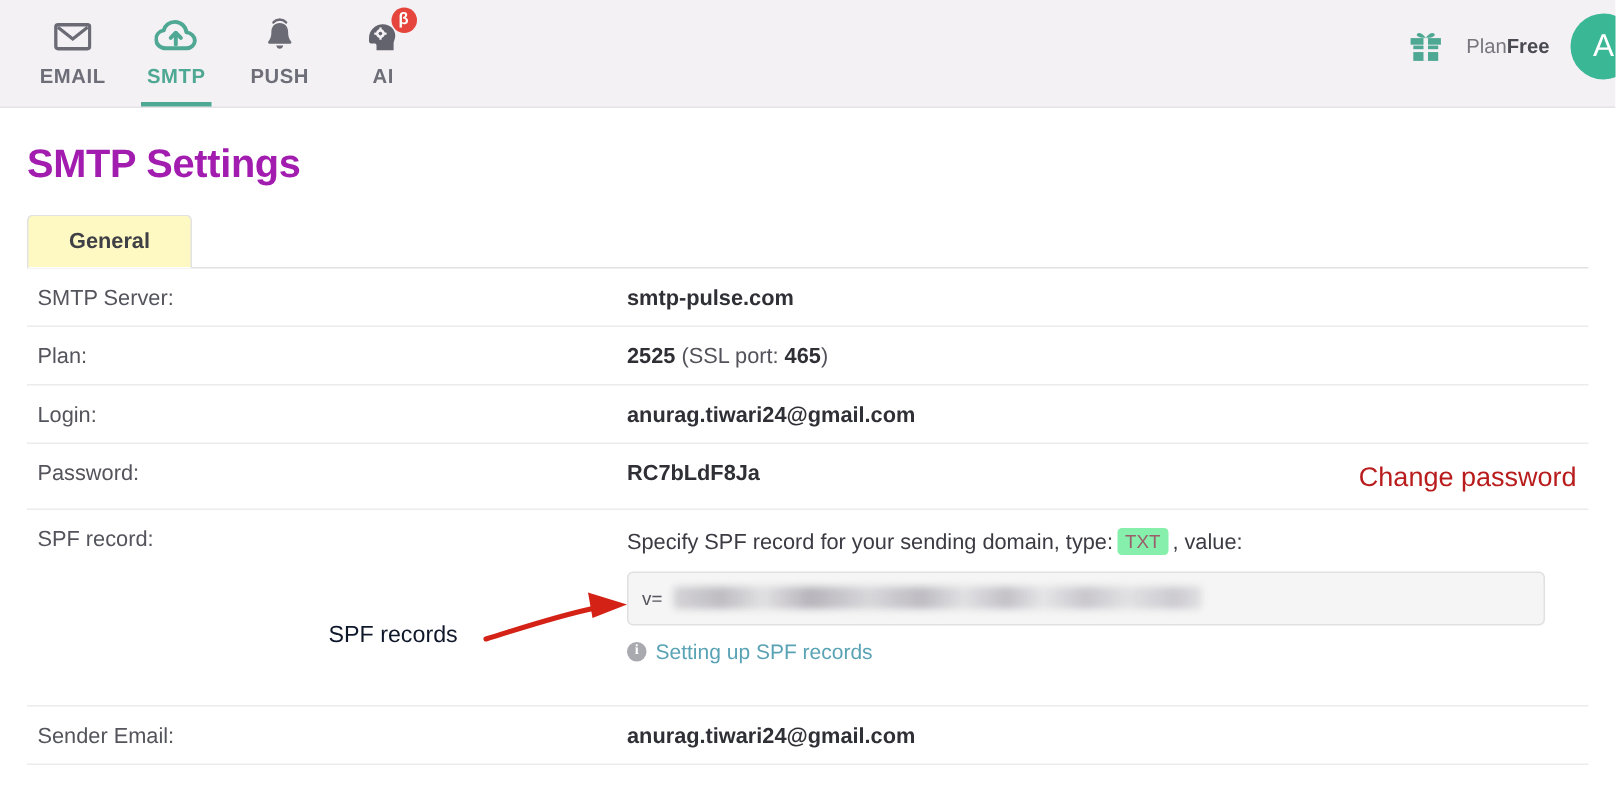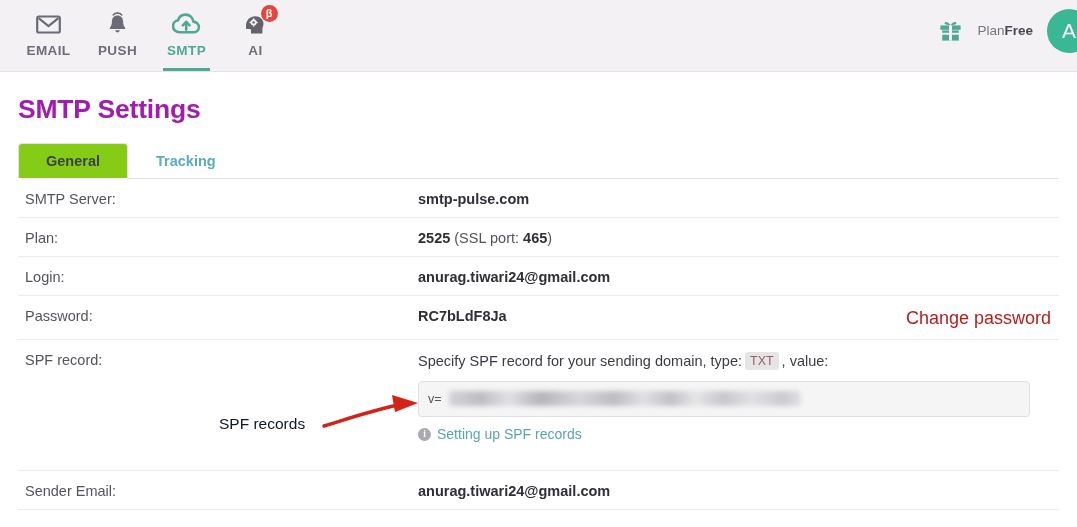--- a/index.html
+++ b/index.html
@@ -104,21 +104,21 @@
     display:flex; align-items:center;
     font-size:14.5px; font-weight:bold;
     color:#5bacbd;
     cursor:pointer;
     border:1px solid transparent;
     border-radius:4px 4px 0 0;
     position:relative;
   }
   .tab.active {
     color:#3f3f46;
-    background:#84cc16;
+    background:#fef9c3;
     border:1px solid #e2e2e2;
     border-bottom:1px solid #fff;
     margin-bottom:-1px;
   }
 
   
   .settings { margin-top:0; }
   .srow {
     display:flex;
     align-items:flex-start;
@@ -149,21 +149,21 @@
     color:#b91c1c;
     cursor:pointer;
     padding-top:1px;
   }
 
   
   .spf-row { padding-bottom:28px; position:relative; }
   .spf-desc { font-size:14.5px; color:#3b3b43; font-weight:normal; }
   .txt-badge {
     display:inline-block;
-    background:#e5e5e5;
+    background:#86efac;
     color:#9a5d6b;
     font-size:12.5px;
     font-weight:normal;
     padding:2px 5px 2px 5px;
     border-radius:3px;
     margin:0 3px;
     vertical-align:1px;
   }
   .spf-input {
     display:block;
@@ -234,42 +234,42 @@
     <div class="nav-item">
       <span class="nav-icon">
         <svg width="25" height="20" viewBox="0 0 25 20">
           <rect x="1.2" y="2.5" width="22.6" height="16" rx="1.6" fill="none" stroke="#6b6b75" stroke-width="2.2"></rect>
           <path d="M2.6 4.2 L12.5 12 L22.4 4.2" fill="none" stroke="#6b6b75" stroke-width="2.2"></path>
         </svg>
       </span>
       <span class="nav-label">EMAIL</span>
     </div>
 
+    <div class="nav-item active">
+      <span class="nav-icon">
+        <svg width="30" height="22" viewBox="0 0 30 22">
+          <path d="M7.6 19.2 C3.9 19.2 1.0 16.6 1.0 13.2 C1.0 10.2 3.2 7.8 6.1 7.3 C6.9 4.0 9.9 1.6 13.6 1.6 C17.7 1.6 21.0 4.7 21.3 8.6 C24.4 8.8 26.9 11.3 26.9 14.0 C26.9 16.9 24.4 19.2 21.4 19.2 Z" fill="none" stroke="#4fa893" stroke-width="2.6" stroke-linejoin="round"></path>
+          <path d="M14.2 16.6 L14.2 9.2" stroke="#4fa893" stroke-width="2.6" stroke-linecap="round"></path>
+          <path d="M10.8 12.3 L14.2 8.8 L17.6 12.3" fill="none" stroke="#4fa893" stroke-width="2.6" stroke-linecap="round" stroke-linejoin="round"></path>
+        </svg>
+      </span>
+      <span class="nav-label">SMTP</span>
+      <span class="nav-underline"></span>
+    </div>
+
     <div class="nav-item">
       <span class="nav-icon">
         <svg width="25" height="24" viewBox="0 0 25 24">
           <path d="M12.5 3.4c-3.5 0-5.6 2.5-5.6 6.1 0 4.2-1.5 5.3-2.1 6.4-0.3 0.6 0.1 1.2 0.8 1.2h13.8c0.7 0 1.1-0.6 0.8-1.2-0.6-1.1-2.1-2.2-2.1-6.4 0-3.6-2.1-6.1-5.6-6.1z" fill="#6b6b75"></path>
           <path d="M10.2 18.3c0.2 1.3 1.2 2.2 2.3 2.2s2.1-0.9 2.3-2.2z" fill="#6b6b75"></path>
           <path d="M8.2 3.0 C9.1 1.8 10.7 1.0 12.5 1.0" fill="none" stroke="#6b6b75" stroke-width="1.5" stroke-linecap="round"></path>
           <path d="M16.8 3.0 C15.9 1.8 14.3 1.0 12.5 1.0" fill="none" stroke="#6b6b75" stroke-width="1.5" stroke-linecap="round"></path>
         </svg>
       </span>
       <span class="nav-label">PUSH</span>
-    </div>
-
-    <div class="nav-item active">
-      <span class="nav-icon">
-        <svg width="30" height="22" viewBox="0 0 30 22">
-          <path d="M7.6 19.2 C3.9 19.2 1.0 16.6 1.0 13.2 C1.0 10.2 3.2 7.8 6.1 7.3 C6.9 4.0 9.9 1.6 13.6 1.6 C17.7 1.6 21.0 4.7 21.3 8.6 C24.4 8.8 26.9 11.3 26.9 14.0 C26.9 16.9 24.4 19.2 21.4 19.2 Z" fill="none" stroke="#4fa893" stroke-width="2.6" stroke-linejoin="round"></path>
-          <path d="M14.2 16.6 L14.2 9.2" stroke="#4fa893" stroke-width="2.6" stroke-linecap="round"></path>
-          <path d="M10.8 12.3 L14.2 8.8 L17.6 12.3" fill="none" stroke="#4fa893" stroke-width="2.6" stroke-linecap="round" stroke-linejoin="round"></path>
-        </svg>
-      </span>
-      <span class="nav-label">SMTP</span>
-      <span class="nav-underline"></span>
     </div>
 
     <div class="nav-item">
       <span class="nav-icon" style="position:relative;">
         <svg width="26" height="24" viewBox="0 0 26 24">
           <path d="M3.0 13.5 C3.0 8.0 7.3 4.2 12.3 4.2 C17.0 4.2 20.5 7.6 20.5 11.8 C20.5 14.0 19.4 15.3 19.4 17.0 L19.4 21.5 L8.0 21.5 L8.0 18.2 C8.0 17.2 7.2 17.0 6.2 17.0 L4.4 17.0 C3.5 17.0 3.0 16.4 3.0 15.4 Z" fill="#63636d"></path>
           <circle cx="10.6" cy="10.4" r="3.0" fill="#f4f1f5"></circle>
           <circle cx="10.6" cy="10.4" r="1.2" fill="#63636d"></circle>
           <rect x="9.9" y="6.3" width="1.5" height="2.0" fill="#f4f1f5"></rect>
           <rect x="9.9" y="12.5" width="1.5" height="2.0" fill="#f4f1f5"></rect>
@@ -303,23 +303,20 @@
 </div>
 
 <div class="page">
 
   <h1 class="page-title">SMTP Settings</h1>
 
   <div class="tabs">
     <div class="tab active">
       <span>General</span>
     </div>
-    <div class="tab">
-      <span>Tracking</span>
-    </div>
   </div>
 
   <div class="settings">
 
     <div class="srow">
       <div class="slabel">SMTP Server:</div>
       <div class="svalue">smtp-pulse.com</div>
     </div>
 
     <div class="srow">

